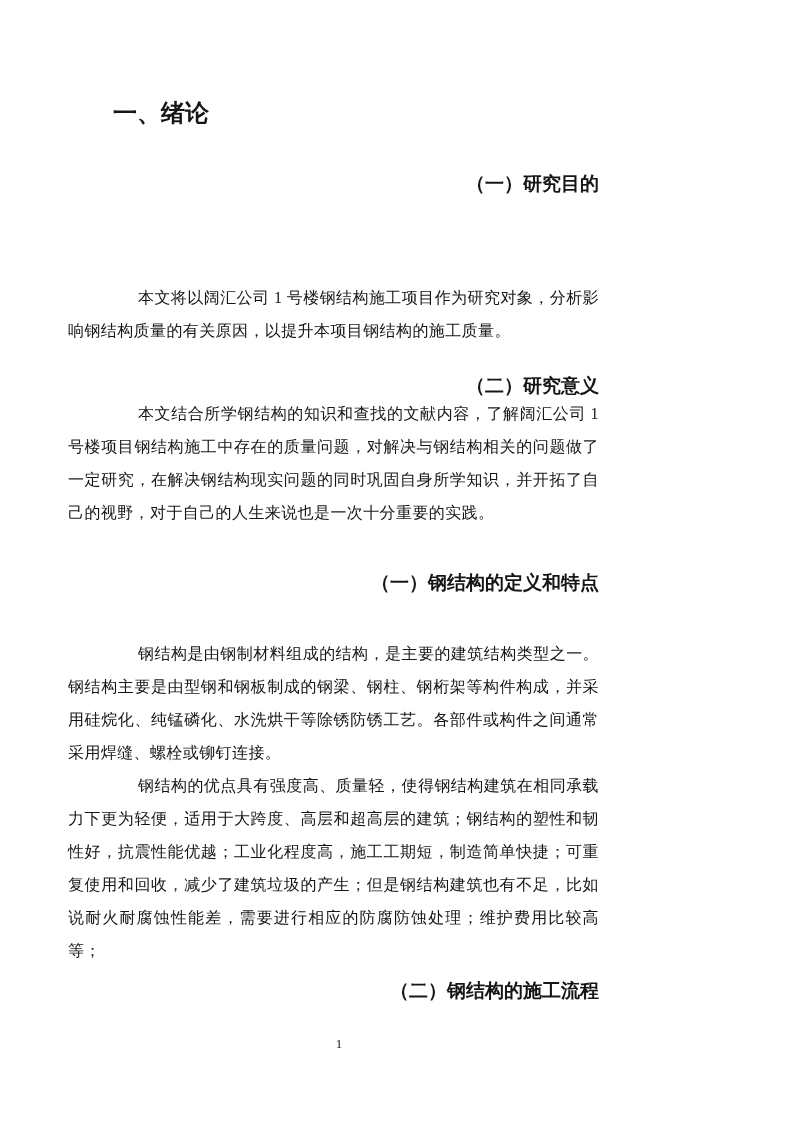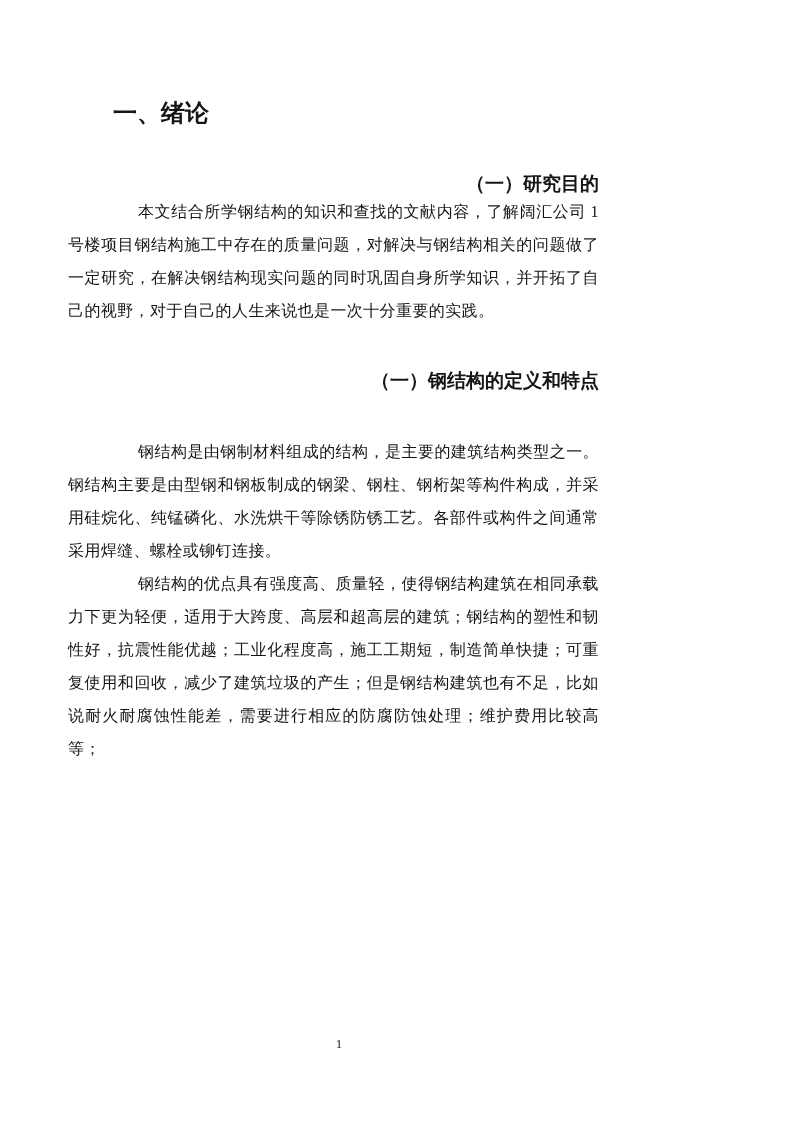--- a/index.html
+++ b/index.html
@@ -56,20 +56,23 @@
     color: #222222;
   }
 </style>
 </head>
 <body>
 
 <div class="page">
 
   <div class="h1" style="margin-top:98px">一、绪论</div>
   <div class="h2" style="margin-top:45px">（一）研究目的</div>
+  <div class="para" style="margin-top:86px">本文将以阔汇公司 1 号楼钢结构施工项目作为研究对象，分析影响钢结构质量的有关原因，以提升本项目钢结构的施工质量。</div>
+  <div class="h2" style="margin-top:27px">（二）研究意义</div>
   <div class="para" style="">本文结合所学钢结构的知识和查找的文献内容，了解阔汇公司 1 号楼项目钢结构施工中存在的质量问题，对解决与钢结构相关的问题做了一定研究，在解决钢结构现实问题的同时巩固自身所学知识，并开拓了自己的视野，对于自己的人生来说也是一次十分重要的实践。</div>
   <div class="h2" style="margin-top:42px">（一）钢结构的定义和特点</div>
   <div class="para" style="margin-top:43px">钢结构是由钢制材料组成的结构，是主要的建筑结构类型之一。钢结构主要是由型钢和钢板制成的钢梁、钢柱、钢桁架等构件构成，并采用硅烷化、纯锰磷化、水洗烘干等除锈防锈工艺。各部件或构件之间通常采用焊缝、螺栓或铆钉连接。</div>
   <div class="para" style="margin-top:0px">钢结构的优点具有强度高、质量轻，使得钢结构建筑在相同承载力下更为轻便，适用于大跨度、高层和超高层的建筑；钢结构的塑性和韧性好，抗震性能优越；工业化程度高，施工工期短，制造简单快捷；可重复使用和回收，减少了建筑垃圾的产生；但是钢结构建筑也有不足，比如说耐火耐腐蚀性能差，需要进行相应的防腐防蚀处理；维护费用比较高等；</div>
+  <div class="h2" style="margin-top:12px">（二）钢结构的施工流程</div>
 
   <div class="footer">1</div>
 
 </div>
 
 </body></html>

